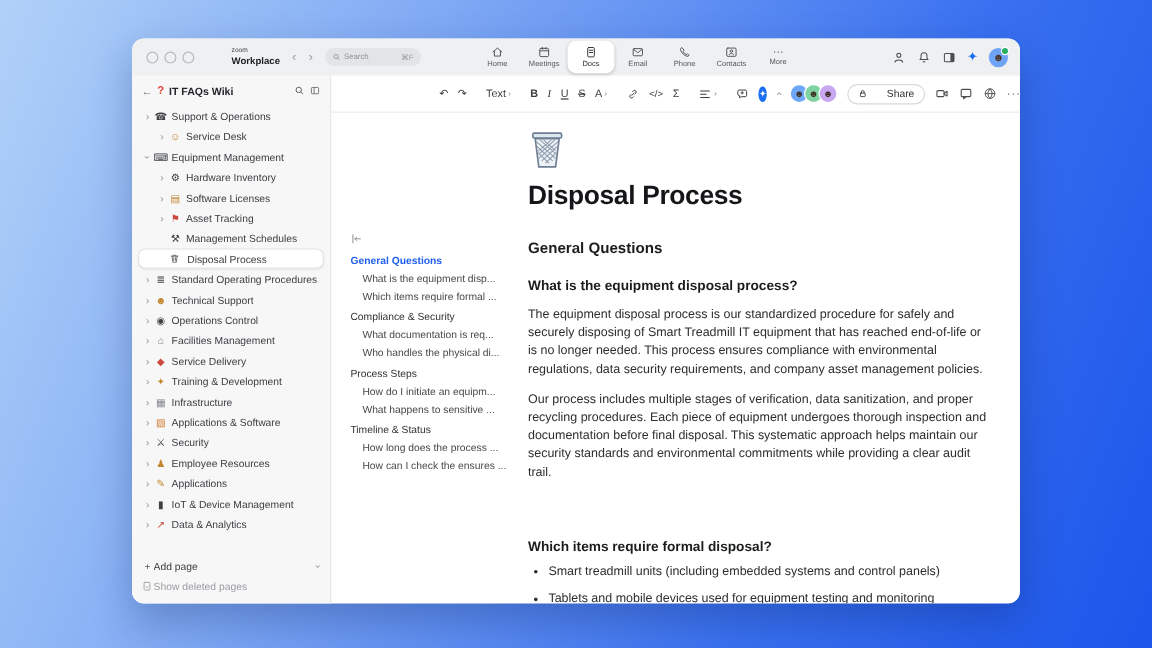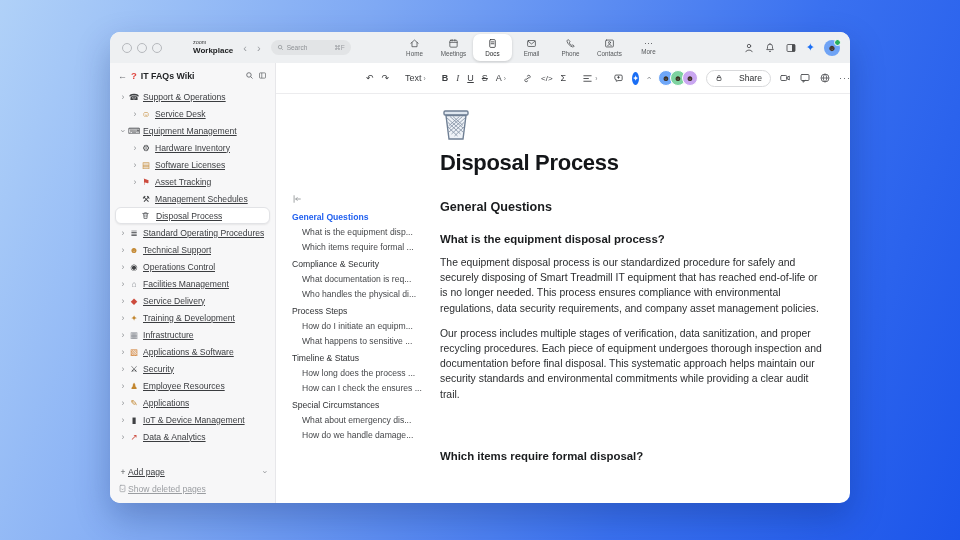--- a/index.html
+++ b/index.html
@@ -32,21 +32,21 @@
   .sb-head{display:flex;align-items:center;gap:4px;padding:2px 3px 7px;}
   .sb-back{color:#6f7control276;color:#6f7276;font-size:9px;}
   .sb-q{color:#e0443e;font-weight:bold;font-size:9.5px;}
   .sb-title{font-size:8.8px;font-weight:bold;color:#222427;flex:1;}
   .sb-hicon{color:#5c5f63;display:flex;align-items:center;}
   .tree{flex:1;font-size:8.6px;color:#3b3d40;}
   .row{display:flex;align-items:center;height:17px;padding:0 3px;border-radius:6px;box-sizing:border-box;}
   .row .chev{width:10px;flex:0 0 auto;text-align:center;font-size:8.5px;color:#8e9194;}
   .row .chev.rot{transform:rotate(90deg);display:inline-block;}
   .row .ic{width:12px;flex:0 0 auto;text-align:center;font-size:8.5px;margin-right:3px;}
-  .row .lbl{white-space:nowrap;overflow:hidden;text-overflow:ellipsis;text-decoration:underline;}
+  .row .lbl{white-space:nowrap;overflow:hidden;text-overflow:ellipsis;}
   .d1{padding-left:15px;}
   .row.sel{background:#fff;border:1px solid #e2e3e6;box-shadow:0 1px 2px rgba(0,0,0,.07);}
   .ic-dark{color:#3f4144;} .ic-orange{color:#c2862f;} .ic-red{color:#cc4a3d;} .ic-gray{color:#84888f;} .ic-amber{color:#cf7a2a;}
   .sb-bottom{font-size:8.6px;color:#3b3d40;}
   .sb-bottom .row .chev-end{margin-left:auto;color:#8e9194;font-size:8.5px;transform:rotate(90deg);}
   .muted{color:#9a9da1;}
   
   .content{flex:1;display:flex;flex-direction:column;min-width:0;}
   .dtoolbar{height:30px;border-bottom:1px solid #ececee;display:flex;align-items:center;flex:0 0 auto;
     padding:0 12px 0 90px;gap:8px;color:#3c3e41;font-size:9px;}
@@ -430,39 +430,39 @@
             <div class="toc-sec">
               <div class="toc-title">Process Steps</div>
               <div class="toc-item">How do I initiate an equipm...</div>
               <div class="toc-item">What happens to sensitive ...</div>
             </div>
             <div class="toc-sec">
               <div class="toc-title">Timeline &amp; Status</div>
               <div class="toc-item">How long does the process ...</div>
               <div class="toc-item">How can I check the ensures ...</div>
             </div>
-            <div class="toc-sec">
-              <div class="toc-title">Special Circumstances</div>
-              <div class="toc-item">What about emergency dis...</div>
-              <div class="toc-item">How do we handle damage...</div>
-            </div>
           </div>
 
           <div class="page">
             <svg class="bigtrash" width="32" height="34" viewBox="0 0 32 34">
               <rect x="4" y="3" width="24" height="4" rx="1.2" fill="#dfe7f0" stroke="#6f7f94" stroke-width="1.4"></rect>
               <path d="M6 7.5 L9 31 H23 L26 7.5 Z" fill="#eef2f7" stroke="#6f7f94" stroke-width="1.4"></path>
               <path d="M7 10l16 14M10 8.5l13 11.5M13 8.5l10 9M7.5 14l13 12M8 19l9.5 9M25 10 9 24M22.5 8.5 9.5 20M19.5 8.5 8.5 18M24.5 14l-13 12M24 19l-9.5 9" stroke="#8c9aac" stroke-width=".9" fill="none"></path>
             </svg>
             <div class="doc-title">Disposal Process</div>
 
             <div class="h-section">General Questions</div>
             <div class="h-q">What is the equipment disposal process?</div>
             <p class="para">The equipment disposal process is our standardized procedure for safely and securely disposing of Smart Treadmill IT equipment that has reached end-of-life or is no longer needed. This process ensures compliance with environmental regulations, data security requirements, and company asset management policies.</p>
             <p class="para">Our process includes multiple stages of verification, data sanitization, and proper recycling procedures. Each piece of equipment undergoes thorough inspection and documentation before final disposal. This systematic approach helps maintain our security standards and environmental commitments while providing a clear audit trail.</p>
             <div class="h-q gap">Which items require formal disposal?</div>
+            <ul class="blist">
+              <li>Smart treadmill units (including embedded systems and control panels)</li>
+              <li>Tablets and mobile devices used for equipment testing and monitoring</li>
+
+            </ul>
           </div>
         </div>
       </div>
     </div>
 
   </div>
 </div>
 
 </body></html>

